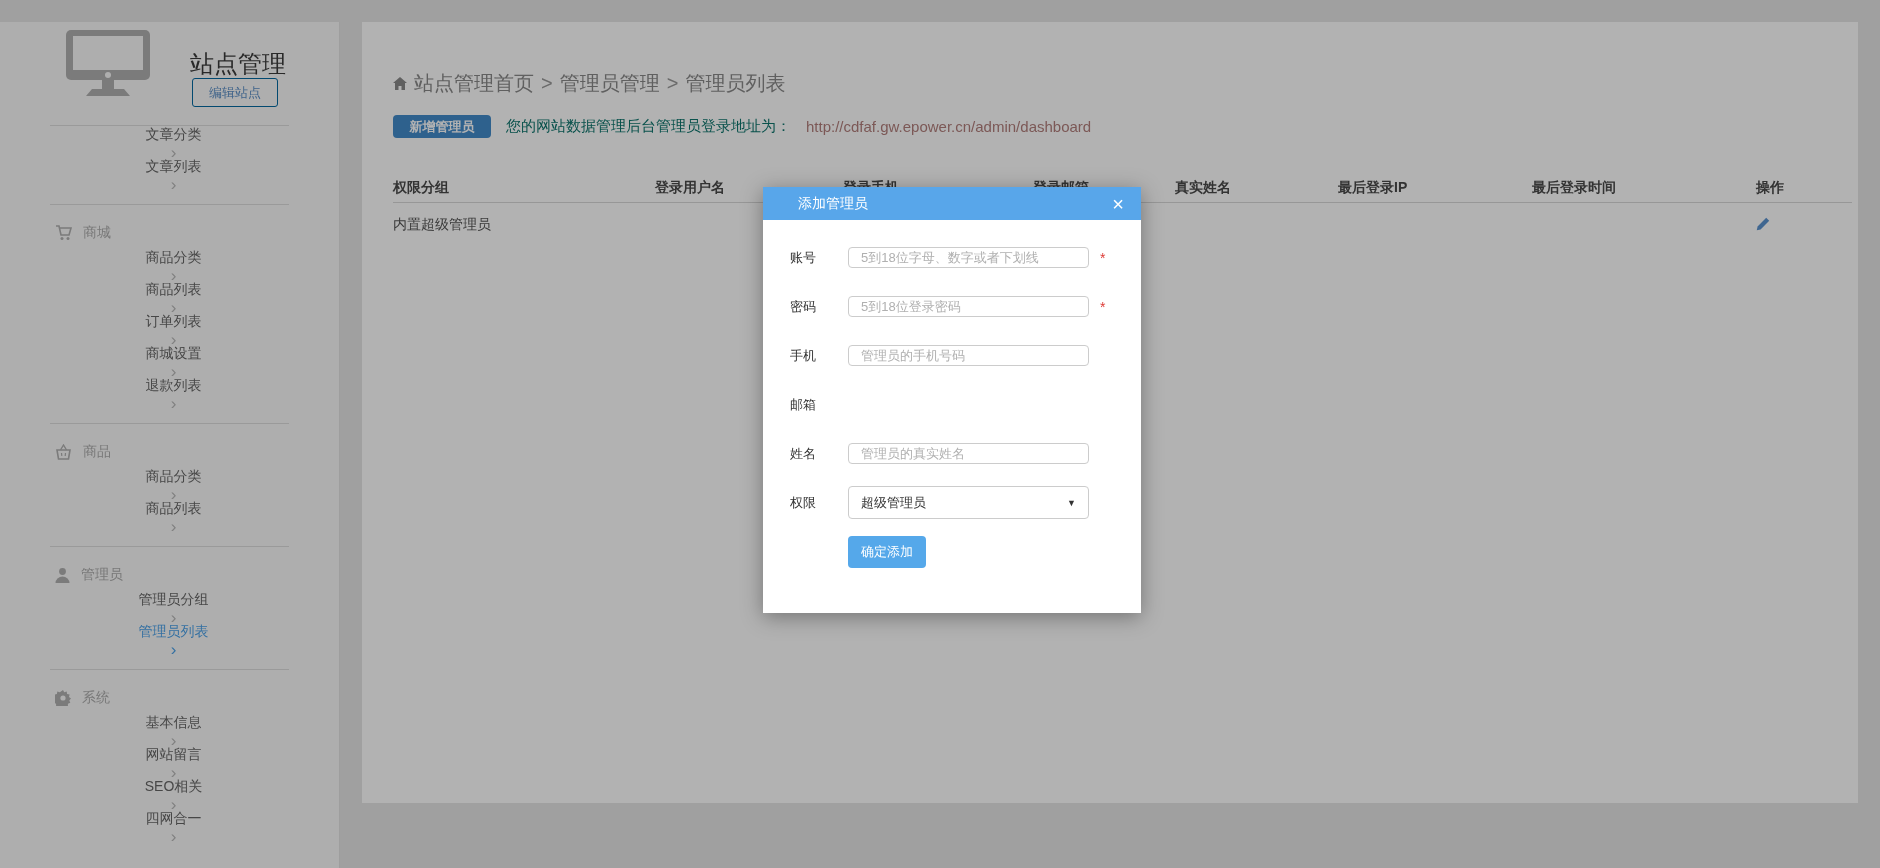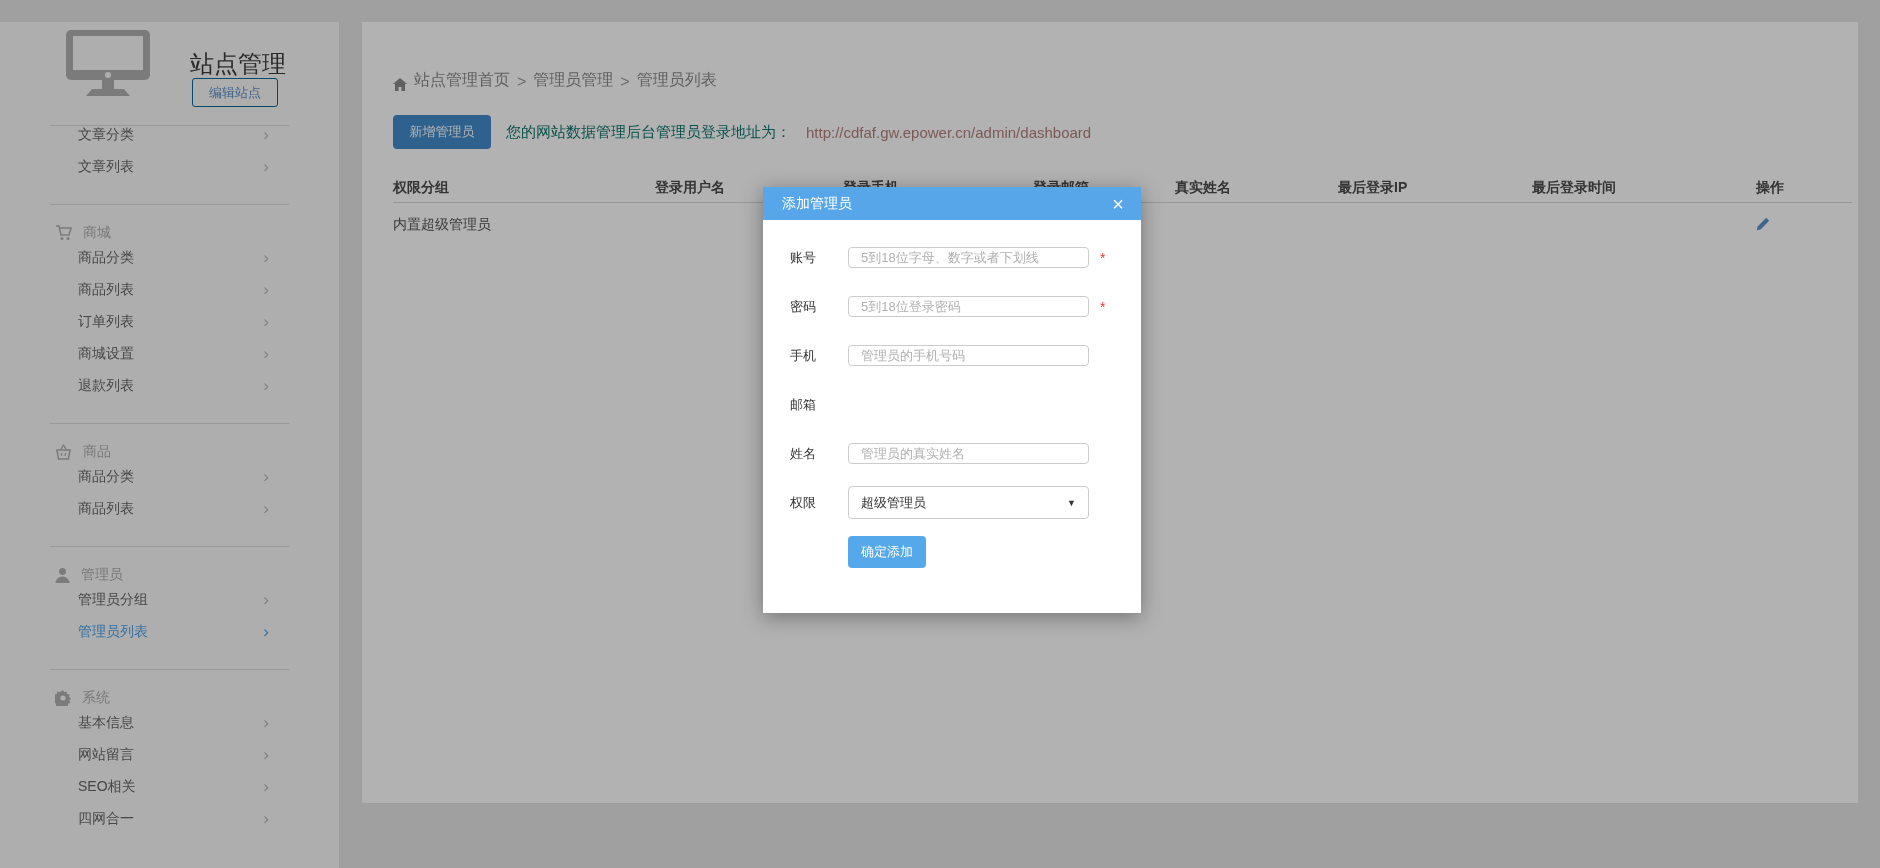--- a/index.html
+++ b/index.html
@@ -17,37 +17,37 @@
   .side-title { position:absolute; left:190px; top:26px; font-size:24px; color:#3c3c3c; }
   .edit-site-btn { position:absolute; left:192px; top:56px; width:86px; height:29px;
     background:transparent; border:1px solid #0369a1; border-radius:3px;
     color:#5c8fc6; font-size:13px; cursor:pointer;
     font-family:"Liberation Sans","DejaVu Sans",sans-serif; }
   .side-divider { border-top:1px solid #ddd; margin:0 50px; }
   .side-section { padding-bottom:14px; }
   .side-heading { margin-top:12px; height:32px; display:flex; align-items:center;
     padding-left:55px; gap:11px; color:#adadad; font-size:14px; }
   .side-heading svg { flex:0 0 auto; }
-  .side-item { height:32px; display:flex; align-items:flex-start; justify-content:space-between;
-    padding:0 70px 0 78px; font-size:14px; color:#666; cursor:pointer; }
+  .side-item { height:32px; display:flex; align-items:center; justify-content:space-between;
+    padding:0 70px 0 78px; font-size:14px; color:#666; cursor:pointer;flex-direction:column; }
   .side-item .chev { color:#b8b8b8; font-size:17px; line-height:1; }
   .side-item.active { color:#4da2e8; }
   .side-item.active .chev { color:#4da2e8; }
 
   
   .main-card { position:absolute; left:362px; top:22px; width:1496px; height:781px;
     background:#fff; }
-  .breadcrumb { position:absolute; left:31px; top:48px; display:flex; align-items:flex-end;
-    gap:7px; font-size:16px; color:#8a8a8a; }
+  .breadcrumb { position:absolute; left:31px; top:48px; display:flex; align-items:center;
+    gap:7px; font-size:20px; color:#8a8a8a; }
   .breadcrumb .crumb { cursor:pointer; }
   .bc-sep { color:#9a9a9a; }
   .toolbar { position:absolute; left:31px; top:93px; display:flex; align-items:center; gap:15px; }
-  .add-admin-btn { width:98px; height:34px; background:#428bca; border:none; border-radius:4px;
+  .add-admin-btn { width:98px; height:23px; background:#428bca; border:none; border-radius:4px;
     color:#fff; font-size:13px; cursor:pointer;
-    font-family:"Liberation Sans","DejaVu Sans",sans-serif; }
+    font-family:"Liberation Sans","DejaVu Sans",sans-serif;font-weight:bold; }
   .login-hint { font-size:15px; color:#0f766e; }
   .login-url { font-size:15px; color:#b27f7c; text-decoration:none; cursor:pointer; }
 
   .grid-cols { display:grid;
     grid-template-columns:262px 188px 190px 142px 163px 194px 224px 96px; }
   .table-head { position:absolute; left:31px; top:152px; width:1459px; height:29px;
     border-bottom:1px solid #d8d8d8; align-items:center; }
   .table-head .th { font-size:14px; font-weight:bold; color:#4a4a4a; }
   .table-row { position:absolute; left:31px; top:181px; width:1459px; height:44px;
     align-items:center; }
@@ -55,21 +55,21 @@
   .edit-icon { cursor:pointer; display:inline-block; }
 
   
   .mask { position:absolute; inset:0; background:rgba(0,0,0,0.30); z-index:10; }
 
   
   .modal { position:absolute; left:763px; top:187px; width:378px; height:426px;
     background:#fff; z-index:20; box-shadow:0 4px 20px rgba(0,0,0,0.35); }
   .modal-header { height:33px; background:#58a6ea; display:flex; align-items:center;
     justify-content:space-between; padding:0 17px 0 19px; }
-  .modal-title { color:#fff; font-size:14px; }
+  .modal-title { color:#fff; font-size:14px;margin-left:16px; }
   .modal-close { color:#fff; font-size:20px; line-height:1; cursor:pointer; }
   .m-row { display:flex; align-items:center; height:33px; margin:16px 10px 0 27px; }
   .m-row.first { margin-top:21px; }
   .m-label { width:58px; font-size:13px; color:#333; }
   .m-input { width:241px; height:21px; border:1px solid #ccc; border-radius:4px;
     padding:0 12px; font-size:13px; color:#333; outline:none;
     font-family:"Liberation Sans","DejaVu Sans",sans-serif; }
   .m-input::placeholder { color:#b0b0b0; }
   .m-req { margin-left:11px; color:#dd3b36; font-size:14px; }
   .m-select { width:241px; height:33px; border:1px solid #ccc; border-radius:4px;

